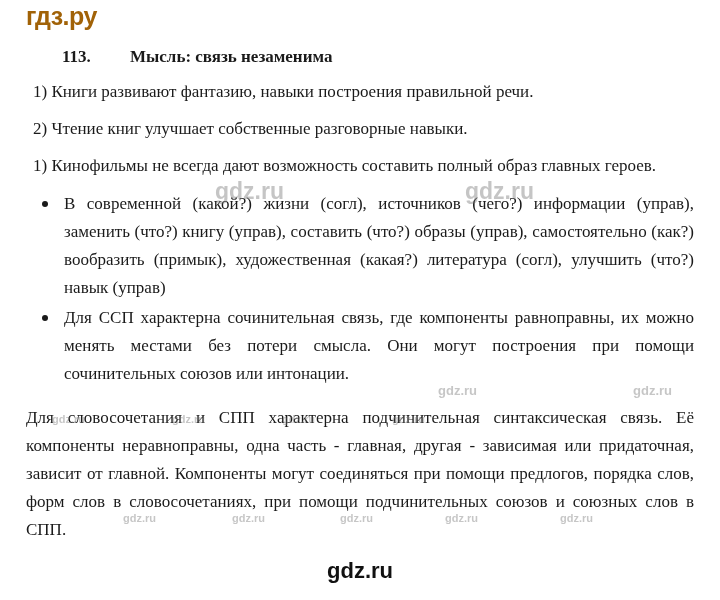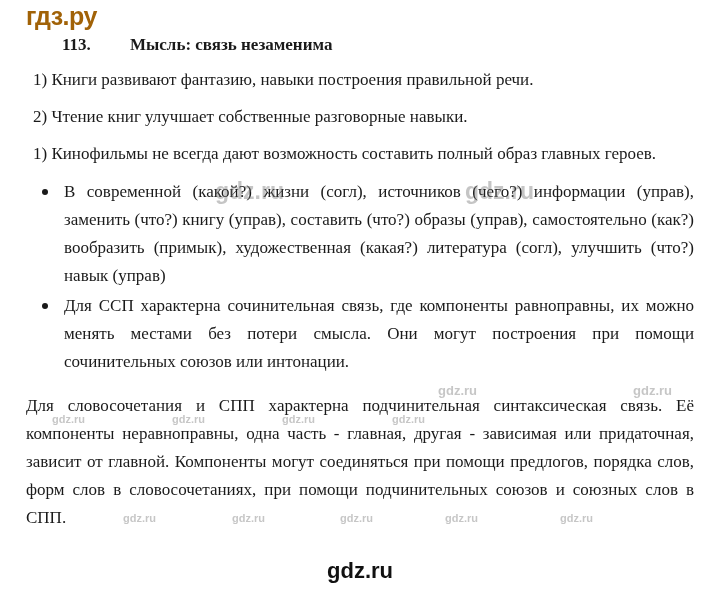--- a/index.html
+++ b/index.html
@@ -41,20 +41,21 @@
   .task-head {
     margin: 0 0 6px 0;
     padding-left: 62px;
     font-size: 17px;
     font-weight: bold;
     line-height: 22px;
   }
   .task-num {
     display: inline-block;
     width: 68px;
+    margin-top: 12px;
   }
   p.para {
     margin: 7px;
     padding: 0 26px 0 26px;
     font-size: 17px;
     line-height: 29px;
     text-align: justify;
   }
   p.para.first-gap {
     margin-top: 9px;

